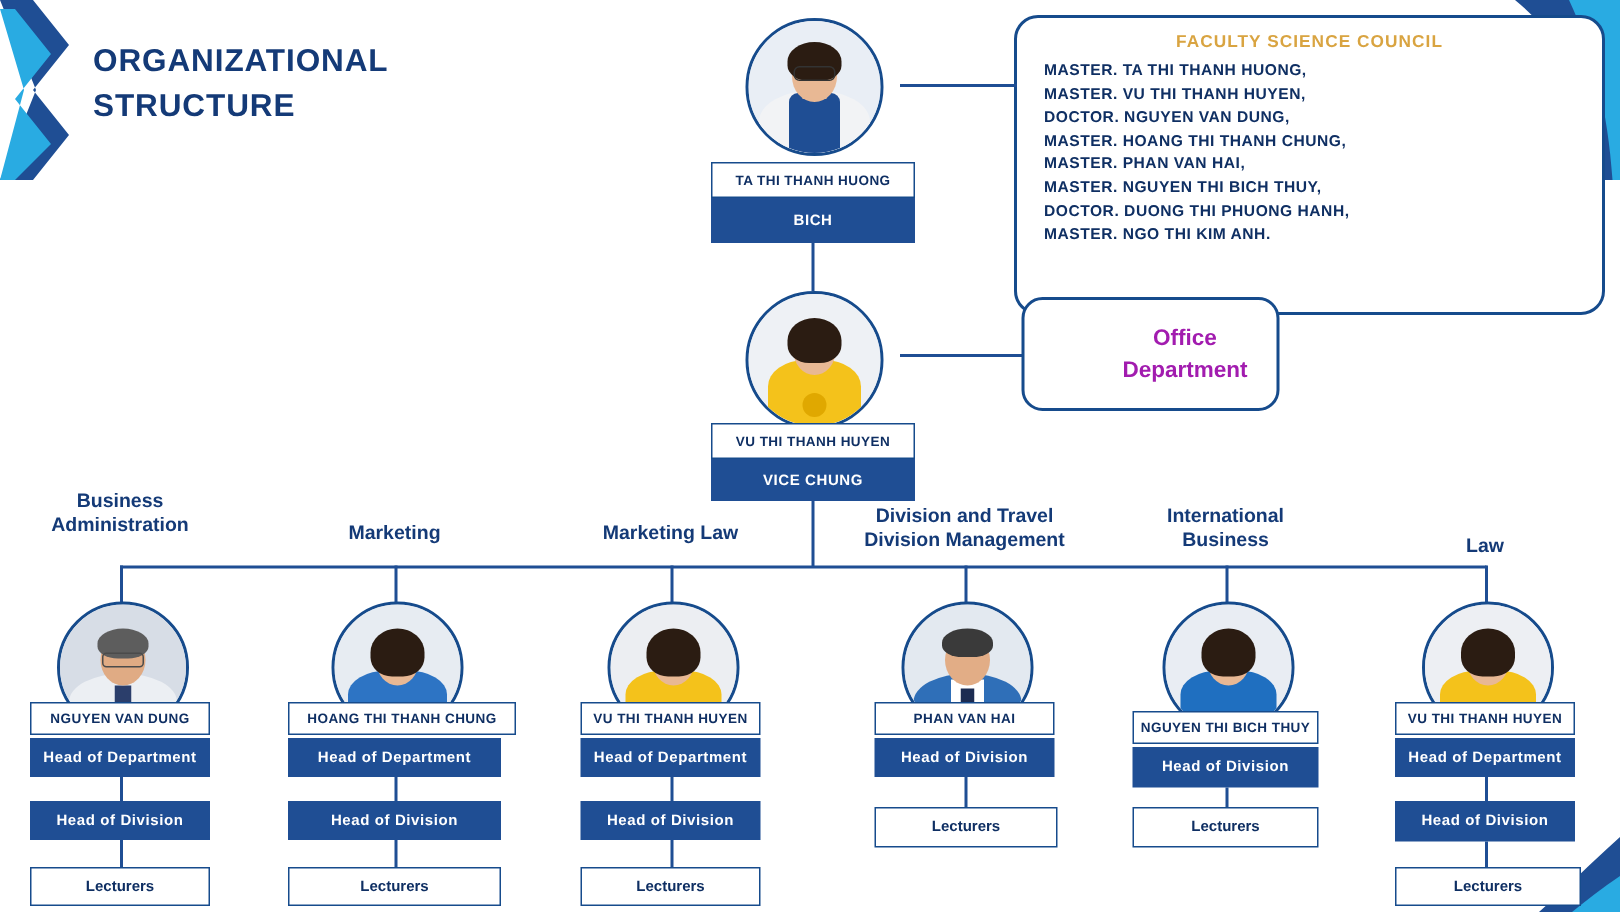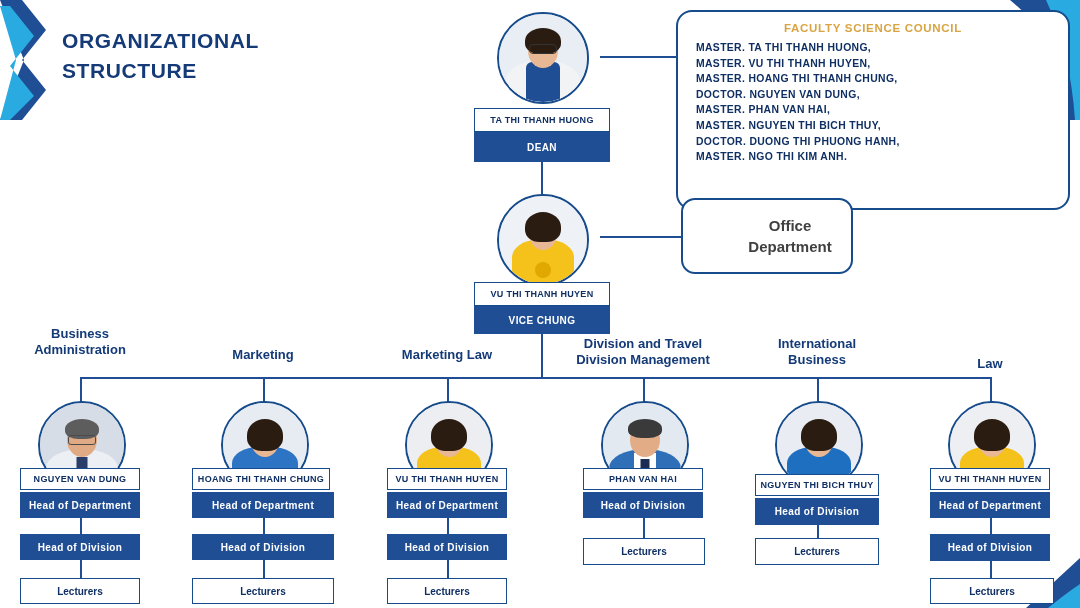--- a/index.html
+++ b/index.html
@@ -160,21 +160,21 @@
   .office {
     position: absolute;
     left: 681px;
     top: 198px;
     width: 172px;
     height: 76px;
     border: 2px solid #164b8c;
     border-radius: 14px;
     background: #ffffff;
     box-sizing: border-box;
-    color: #404040;
+    color: #a21caf;
     font-size: 15px;
     font-weight: bold;
     display: flex;
     align-items: center;
     justify-content: center;
     text-align: center;
     line-height: 21px;
     padding-left: 46px;
   }
 
@@ -213,22 +213,22 @@
   <div class="title-block">
     <div>ORGANIZATIONAL</div>
     <div>STRUCTURE</div>
   </div>
 
   <div class="council">
     <div class="council-title">FACULTY SCIENCE COUNCIL</div>
     <ul class="council-list">
       <li>MASTER. TA THI THANH HUONG,</li>
       <li>MASTER. VU THI THANH HUYEN,</li>
+      <li>DOCTOR. NGUYEN VAN DUNG,</li>
       <li>MASTER. HOANG THI THANH CHUNG,</li>
-      <li>DOCTOR. NGUYEN VAN DUNG,</li>
       <li>MASTER. PHAN VAN HAI,</li>
       <li>MASTER. NGUYEN THI BICH THUY,</li>
       <li>DOCTOR. DUONG THI PHUONG HANH,</li>
       <li>MASTER. NGO THI KIM ANH.</li>
     </ul>
   </div>
 
   <div class="line hline" style="left:600px; top:56px; width:78px;"></div>
 
   <div class="photo" style="left:497px; top:12px; width:88px; height:88px;">
@@ -237,21 +237,21 @@
       <div class="av-body" style="bottom:0; width:74px; height:42px; background:#f2f3f5;"></div>
       <div class="av-body" style="bottom:0; width:34px; height:40px; background:#1f4e94; border-radius:6px 6px 0 0;"></div>
       <div class="av-neck" style="bottom:36px; width:16px; height:12px;"></div>
       <div class="av-head" style="top:20px; width:30px; height:34px;"></div>
       <div class="av-hair" style="top:14px; width:36px; height:26px;"></div>
       <div style="position:absolute; left:50%; transform:translateX(-50%); top:30px; width:26px; height:8px; border:1.5px solid #333; border-radius:4px;"></div>
     </div>
   </div>
 
   <div class="name-box" style="left:474px; top:108px; width:136px; height:24px;">TA THI THANH HUONG</div>
-  <div class="role-box" style="left:474px; top:132px; width:136px; height:30px;">DEAN</div>
+  <div class="role-box" style="left:474px; top:132px; width:136px; height:30px;">BICH</div>
 
   <div class="line vline" style="left:541px; top:162px; height:32px;"></div>
 
   <div class="photo" style="left:497px; top:194px; width:88px; height:88px;">
     <div class="inner">
       <div class="av-bg" style="background:#eef1f5;"></div>
       <div class="av-body" style="bottom:0; width:62px; height:44px; background:#f4c21b; border-radius:40% 40% 0 0;"></div>
       <div class="av-neck" style="bottom:40px; width:14px; height:10px;"></div>
       <div class="av-head" style="top:22px; width:28px; height:32px;"></div>
       <div class="av-hair" style="top:16px; width:36px; height:30px;"></div>
@@ -309,21 +309,21 @@
   </div>
   <div class="photo" style="left:221px; top:401px; width:84px; height:84px;">
     <div class="inner">
       <div class="av-bg" style="background:#e7ecf2;"></div>
       <div class="av-body" style="bottom:0; width:66px; height:40px; background:#2d74c4; border-radius:40% 40% 0 0;"></div>
       <div class="av-neck" style="bottom:36px; width:14px; height:10px;"></div>
       <div class="av-head" style="top:22px; width:28px; height:32px;"></div>
       <div class="av-hair" style="top:16px; width:36px; height:32px;"></div>
     </div>
   </div>
-  <div class="name-box" style="left:192px; top:468px; width:138px; height:22px;">HOANG THI THANH CHUNG</div>
+  <div class="name-box" style="left:192px; top:468px; width:152px; height:22px;">HOANG THI THANH CHUNG</div>
   <div class="role-box" style="left:192px; top:492px; width:142px; height:26px;">Head of Department</div>
   <div class="role-box" style="left:192px; top:534px; width:142px; height:26px;">Head of Division</div>
   <div class="plain-box" style="left:192px; top:578px; width:142px; height:26px;">Lecturers</div>
   <div class="line vline" style="left:263px; top:518px; height:16px;"></div>
   <div class="line vline" style="left:263px; top:560px; height:18px;"></div>
 
   <div class="dept-label" style="left:377px; top:347px; width:140px;">
     <div>Marketing Law</div>
   </div>
   <div class="photo" style="left:405px; top:401px; width:84px; height:84px;">

